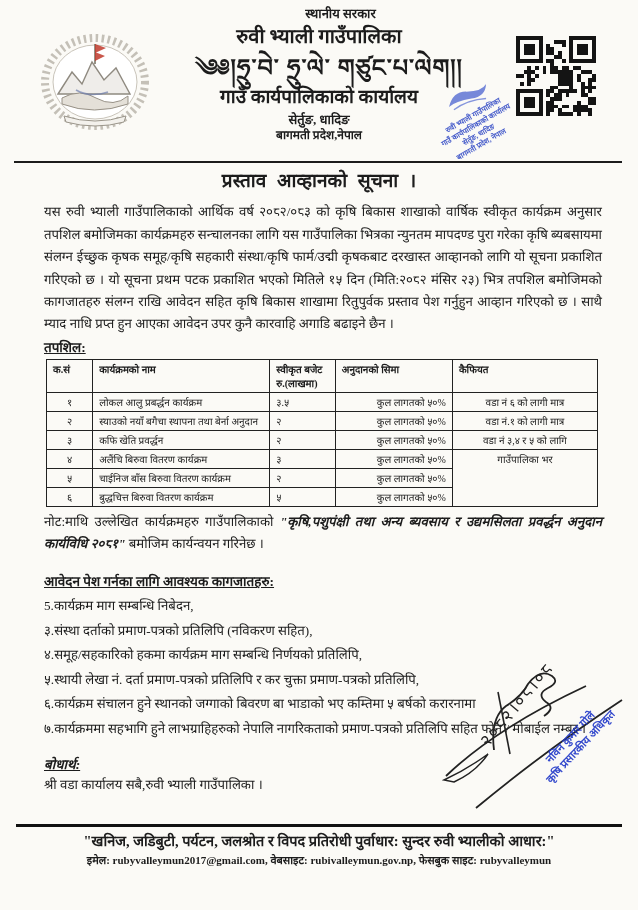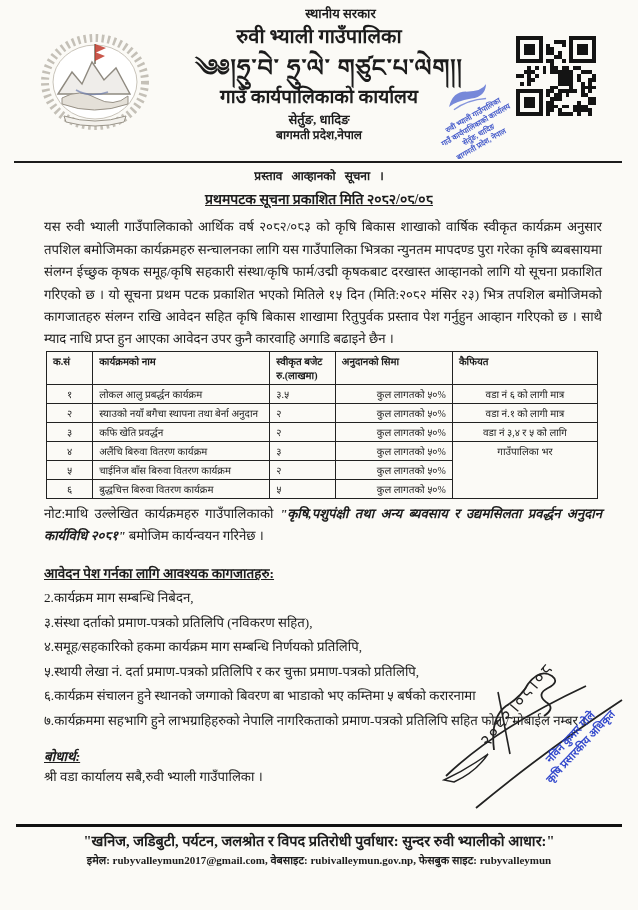--- a/index.html
+++ b/index.html
@@ -28,21 +28,21 @@
   .emblem{position:absolute;left:34px;top:28px;width:122px;height:112px;}
   .qr{position:absolute;left:512px;top:36px;width:88px;height:80px;}
   .stamp-top{
     position:absolute;left:418px;top:82px;width:120px;height:100px;
     transform:rotate(-16deg);text-align:center;color:#2b44c4;
     opacity:.85;pointer-events:none;
   }
   .stamp-top .st-line{font-size:7.5px;font-weight:bold;line-height:1.35;transform:rotate(-14deg);}
   .top-rule{position:absolute;left:14px;top:161px;width:608px;border-top:2px solid #1c1c1c;}
   
-  .notice-title{margin-top:24px;text-align:center;font-size:12px;font-weight:bold;word-spacing:6px;}
+  .notice-title{margin-top:24px;text-align:center;font-size:19px;font-weight:bold;word-spacing:6px;}
   .published-line{text-align:center;font-size:14px;font-weight:bold;text-decoration:underline;margin-top:5px;}
   .body-text{
     margin:8px 36px 0 44px;
     font-size:13.2px;line-height:1.7;text-align:justify;
   }
   .tapsil-label{margin:2px 0 3px 44px;font-size:13.5px;font-weight:bold;text-decoration:underline;}
   
   table.programs{
     border-collapse:collapse;margin-left:46px;width:552px;
     font-size:10px;
@@ -340,24 +340,24 @@
     </svg>
     <div class="st-line">रुवी भ्याली गाउँपालिका</div>
     <div class="st-line">गाउँ कार्यपालिकाको कार्यालय</div>
     <div class="st-line">सेर्तुङ, धादिङ</div>
     <div class="st-line">बागमती प्रदेश, नेपाल</div>
   </div>
 
   <div class="top-rule"></div>
 
   <div class="notice-title">प्रस्ताव आव्हानको सूचना ।</div>
-  <div class="published-line">प्रथमपटक सूचना प्रकाशित मिति २०८२/०८/०८</div>
 
   <div class="body-text">यस रुवी भ्याली गाउँपालिकाको आर्थिक वर्ष २०८२/०८३ को कृषि बिकास शाखाको वार्षिक स्वीकृत कार्यक्रम अनुसार तपशिल बमोजिमका कार्यक्रमहरु सन्चालनका लागि यस गाउँपालिका भित्रका न्युनतम मापदण्ड पुरा गरेका कृषि ब्यबसायमा संलग्न ईच्छुक कृषक समूह/कृषि सहकारी संस्था/कृषि फार्म/उद्मी कृषकबाट दरखास्त आव्हानको लागि यो सूचना प्रकाशित गरिएको छ । यो सूचना प्रथम पटक प्रकाशित भएको मितिले १५ दिन (मिति:२०८२ मंसिर २३) भित्र तपशिल बमोजिमको कागजातहरु संलग्न राखि आवेदन सहित कृषि बिकास शाखामा रितुपुर्वक प्रस्ताव पेश गर्नुहुन आव्हान गरिएको छ । साथै म्याद नाधि प्रप्त हुन आएका आवेदन उपर कुनै कारवाहि अगाडि बढाइने छैन ।</div>
 
+  <div class="tapsil-label">तपशिल:</div>
   <table class="programs">
     <thead>
       <tr>
         <th class="col-sn">क.सं</th>
         <th class="col-name">कार्यक्रमको नाम</th>
         <th class="col-budget">स्वीकृत बजेट रु.(लाखमा)</th>
         <th class="col-limit">अनुदानको सिमा</th>
         <th class="col-remark">कैफियत</th>
       </tr>
     </thead>
@@ -402,21 +402,21 @@
           <td class="col-budget">५</td>
           <td class="col-limit">कुल लागतको ५०%</td>
         </tr>
       </tbody>
   </table>
 
   <div class="note"><span>नोट:माथि उल्लेखित कार्यक्रमहरु गाउँपालिकाको </span><span class="note-quote">"कृषि,पशुपंक्षी तथा अन्य ब्यवसाय र उद्यमसिलता प्रवर्द्धन अनुदान कार्यविधि २०८१"</span><span> बमोजिम कार्यन्वयन गरिनेछ ।</span></div>
 
   <div class="docs-heading">आवेदन पेश गर्नका लागि आवश्यक कागजातहरु:</div>
   <div class="docs-list">
-      <div>2.कार्यक्रम माग सम्बन्धि निबेदन,</div>
+      <div>5.कार्यक्रम माग सम्बन्धि निबेदन,</div>
       <div>३.संस्था दर्ताको प्रमाण-पत्रको प्रतिलिपि (नविकरण सहित),</div>
       <div>४.समूह/सहकारिको हकमा कार्यक्रम माग सम्बन्धि निर्णयको प्रतिलिपि,</div>
       <div>५.स्थायी लेखा नं. दर्ता प्रमाण-पत्रको प्रतिलिपि र कर चुक्ता प्रमाण-पत्रको प्रतिलिपि,</div>
       <div>६.कार्यक्रम संचालन हुने स्थानको जग्गाको बिवरण बा भाडाको भए कम्तिमा ५ बर्षको करारनामा</div>
       <div>७.कार्यक्रममा सहभागि हुने लाभग्राहिहरुको नेपालि नागरिकताको प्रमाण-पत्रको प्रतिलिपि सहित फोन / मोबाईल नम्बर ।</div>
     </div>
 
   <div class="cc-heading">बोधार्थ:</div>
   <div class="cc-line">श्री वडा कार्यालय सबै,रुवी भ्याली गाउँपालिका ।</div>
 

